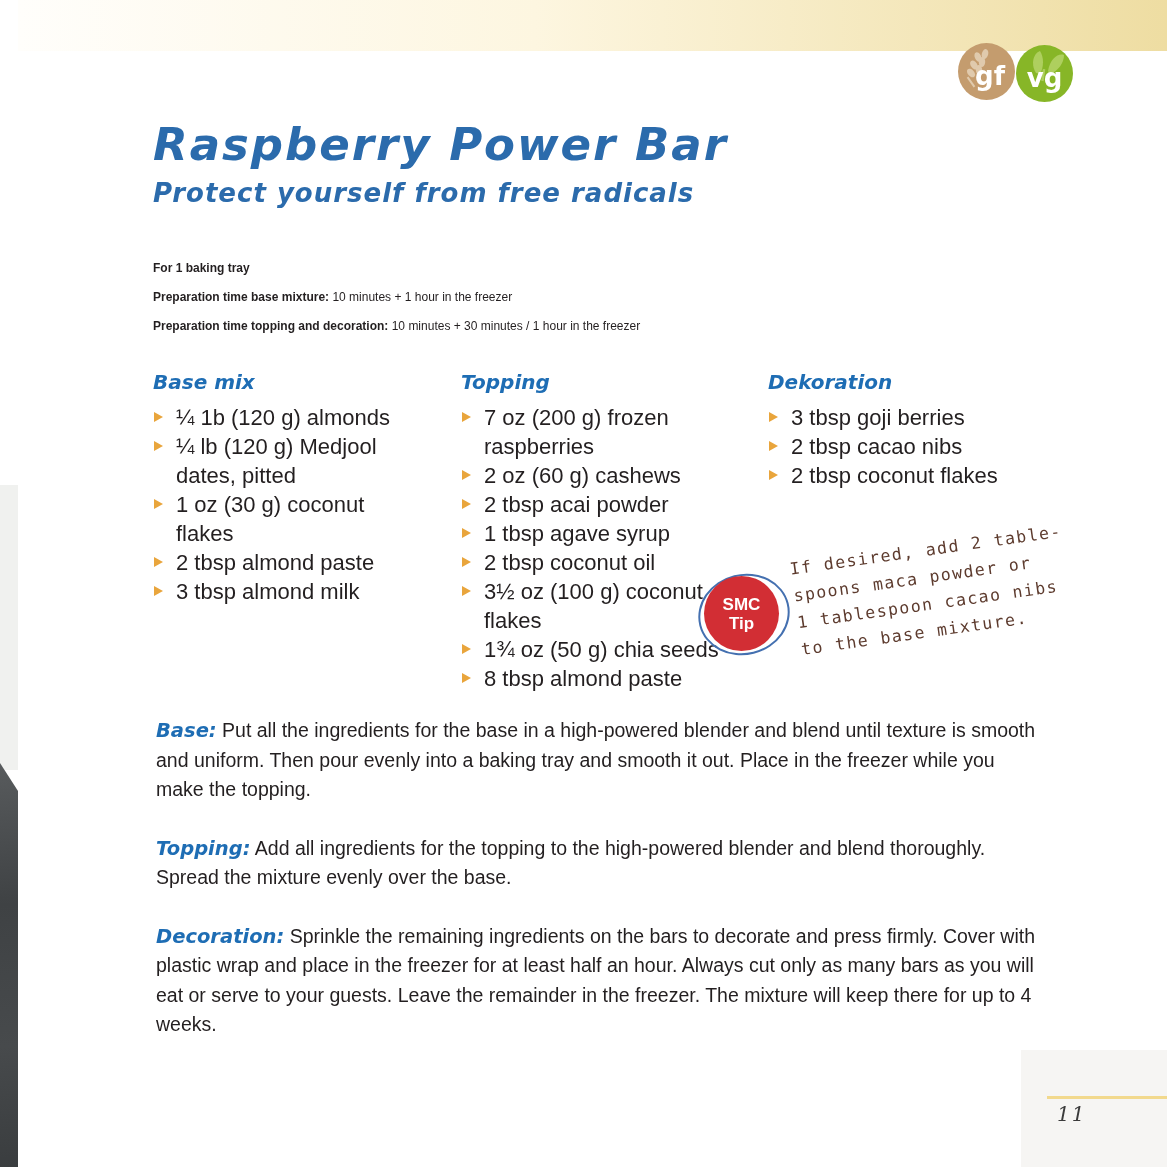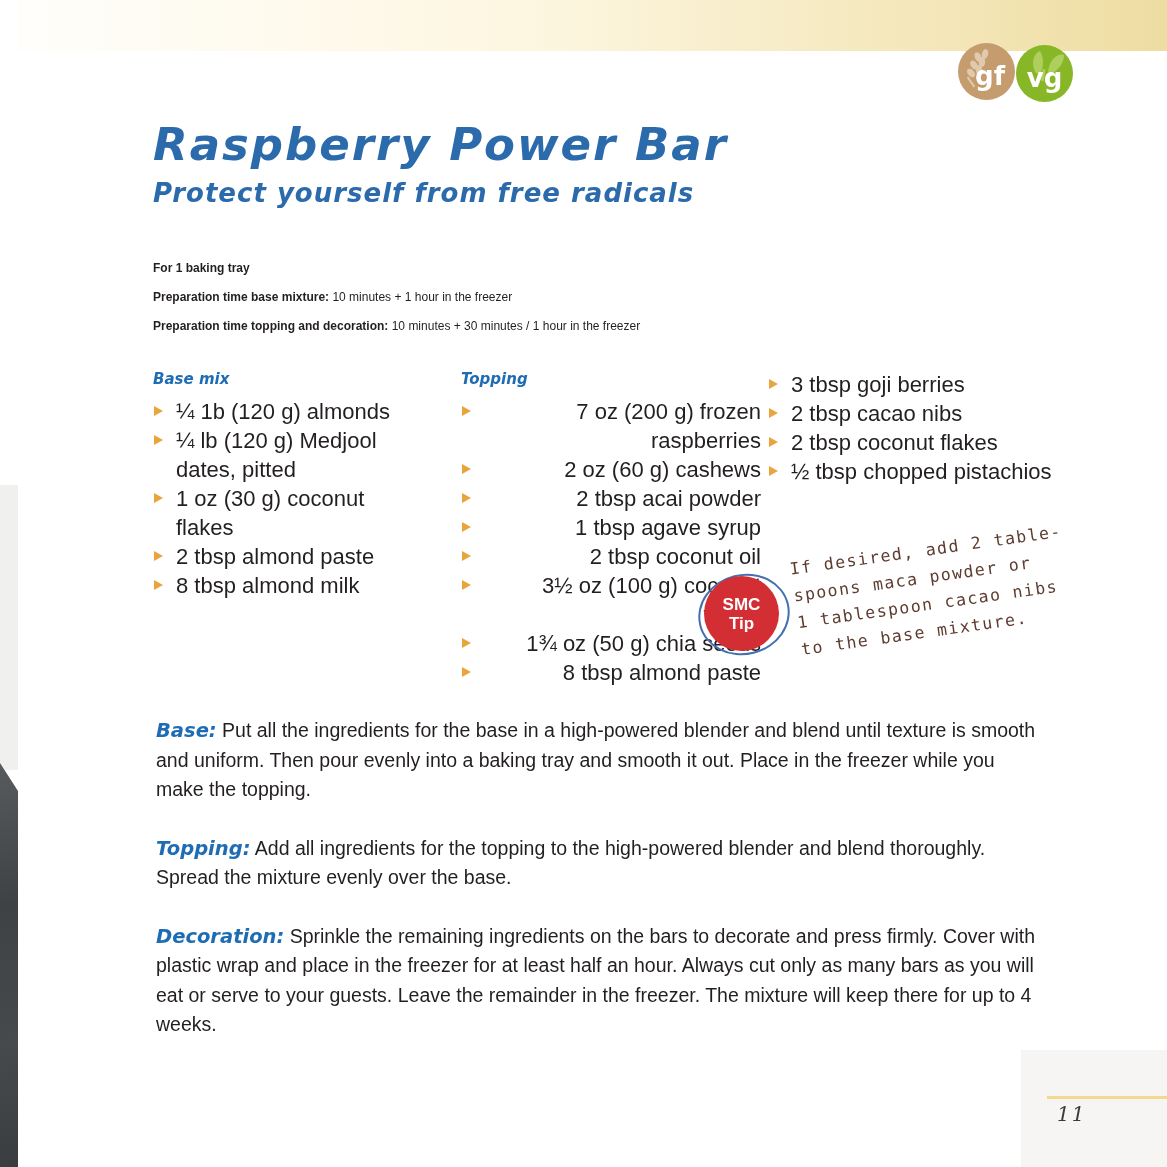--- a/index.html
+++ b/index.html
@@ -38,29 +38,29 @@
   
   .info-block{position:absolute;left:153px;top:254px;font-size:12px;line-height:29px;}
   .info-line .b{font-weight:bold;}
   
   .columns{position:absolute;left:153px;top:370px;}
   .col{position:absolute;top:0;}
   .col-0{left:0;width:300px;}
   .col-1{left:308px;width:300px;}
   .col-2{left:615px;width:292px;}
   .col h3{
-    margin:0 0 9px 0;font-size:15px;font-style:italic;font-weight:bold;
+    margin:0 0 9px 0;font-size:20px;font-style:italic;font-weight:bold;
     color:var(--heading-blue,#1e6db4);font-family:"DejaVu Sans",sans-serif;
   }
   .col ul{list-style:none;margin:0;padding:0;}
   .col li{
     position:relative;padding-left:23px;font-size:22px;line-height:29px;
   }
   .col-0 li{width:250px;}
-  .col-1 li{width:277px;text-align:right;}
+  .col-1 li{width:277px;}
   .col-2 li{width:269px;}
   .bullet{
     position:absolute;left:1px;top:9px;width:0;height:0;
     border-left:9px solid var(--bullet-gold,#e9a53c);
     border-top:5.5px solid transparent;border-bottom:5.5px solid transparent;
   }
   
   .tip-ellipse{
     position:absolute;left:698px;top:574px;width:88px;height:77px;
     border:2.5px solid var(--tip-ellipse-blue,#4470b0);border-radius:50%;
@@ -165,21 +165,21 @@
 
         <li>
           <span class="bullet"></span><span>1 oz (30 g) coconut flakes</span>
         </li>
 
         <li>
           <span class="bullet"></span><span>2 tbsp almond paste</span>
         </li>
 
         <li>
-          <span class="bullet"></span><span>8 tbsp almond milk</span>
+          <span class="bullet"></span><span>3 tbsp almond milk</span>
         </li>
       </ul>
   </div>
   <div class="col col-1">
     <h3>Topping</h3>
     <ul>
 
         <li>
           <span class="bullet"></span><span>7 oz (200 g) frozen raspberries</span>
         </li>
@@ -207,37 +207,35 @@
         <li>
           <span class="bullet"></span><span>1¾ oz (50 g) chia seeds</span>
         </li>
 
         <li>
           <span class="bullet"></span><span>8 tbsp almond paste</span>
         </li>
       </ul>
   </div>
   <div class="col col-2">
+    <h3>Dekoration</h3>
     <ul>
 
         <li>
           <span class="bullet"></span><span>3 tbsp goji berries</span>
         </li>
 
         <li>
           <span class="bullet"></span><span>2 tbsp cacao nibs</span>
         </li>
 
         <li>
           <span class="bullet"></span><span>2 tbsp coconut flakes</span>
         </li>
 
-        <li>
-          <span class="bullet"></span><span>½ tbsp chopped pistachios</span>
-        </li>
       </ul>
   </div>
 </div>
 
 <div class="tip-ellipse"></div>
 <div class="tip-badge">
   <div>SMC</div>
   <div>Tip</div>
 </div>
 <div class="tip-note">

